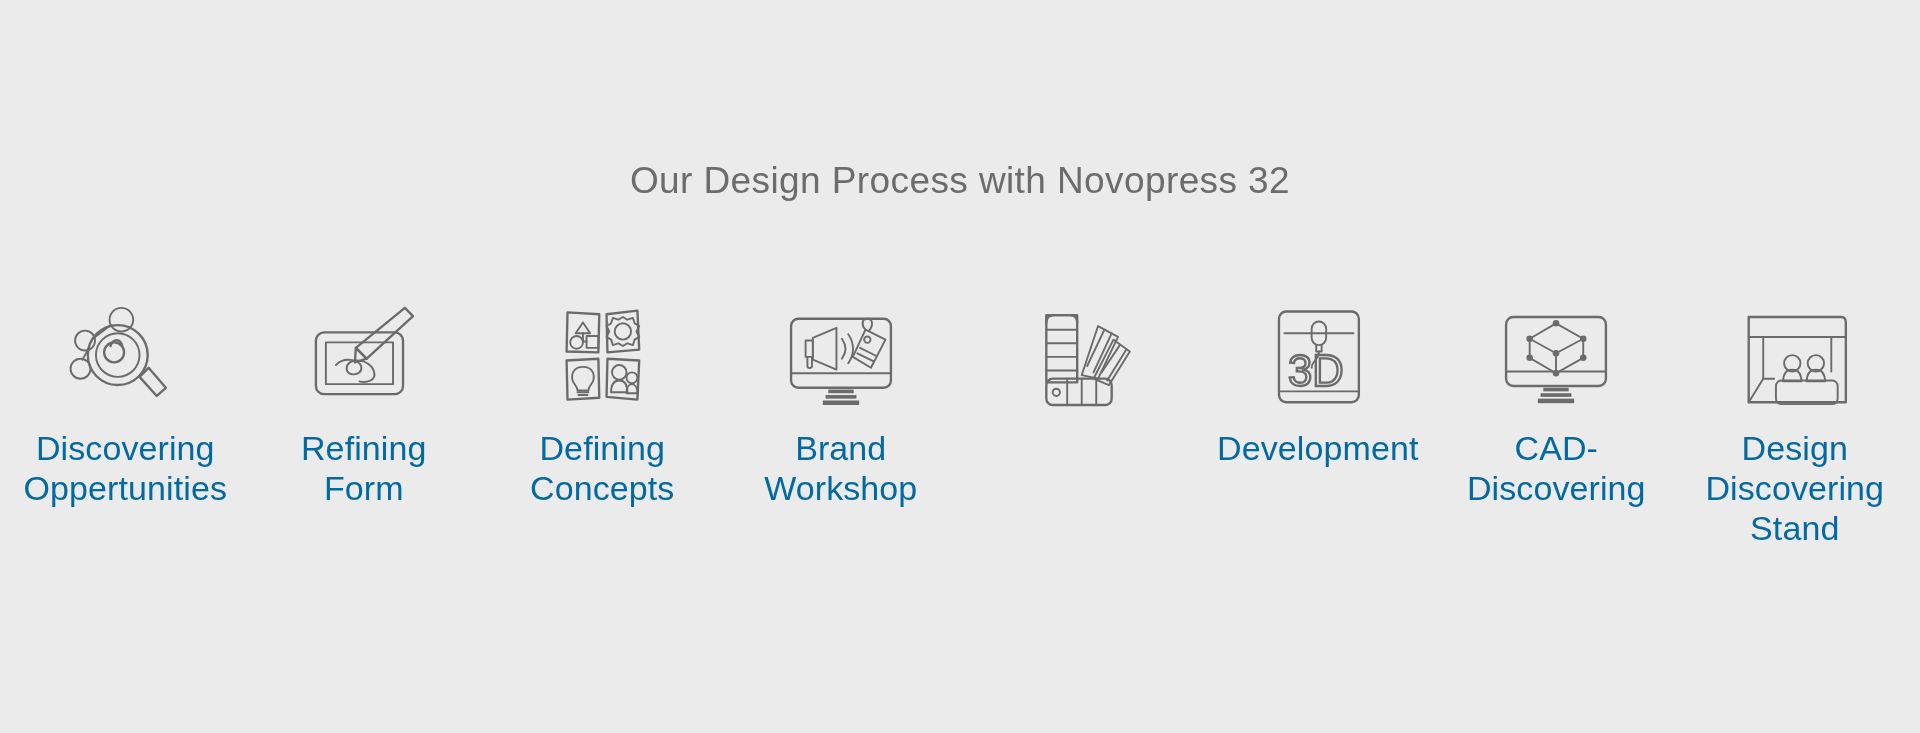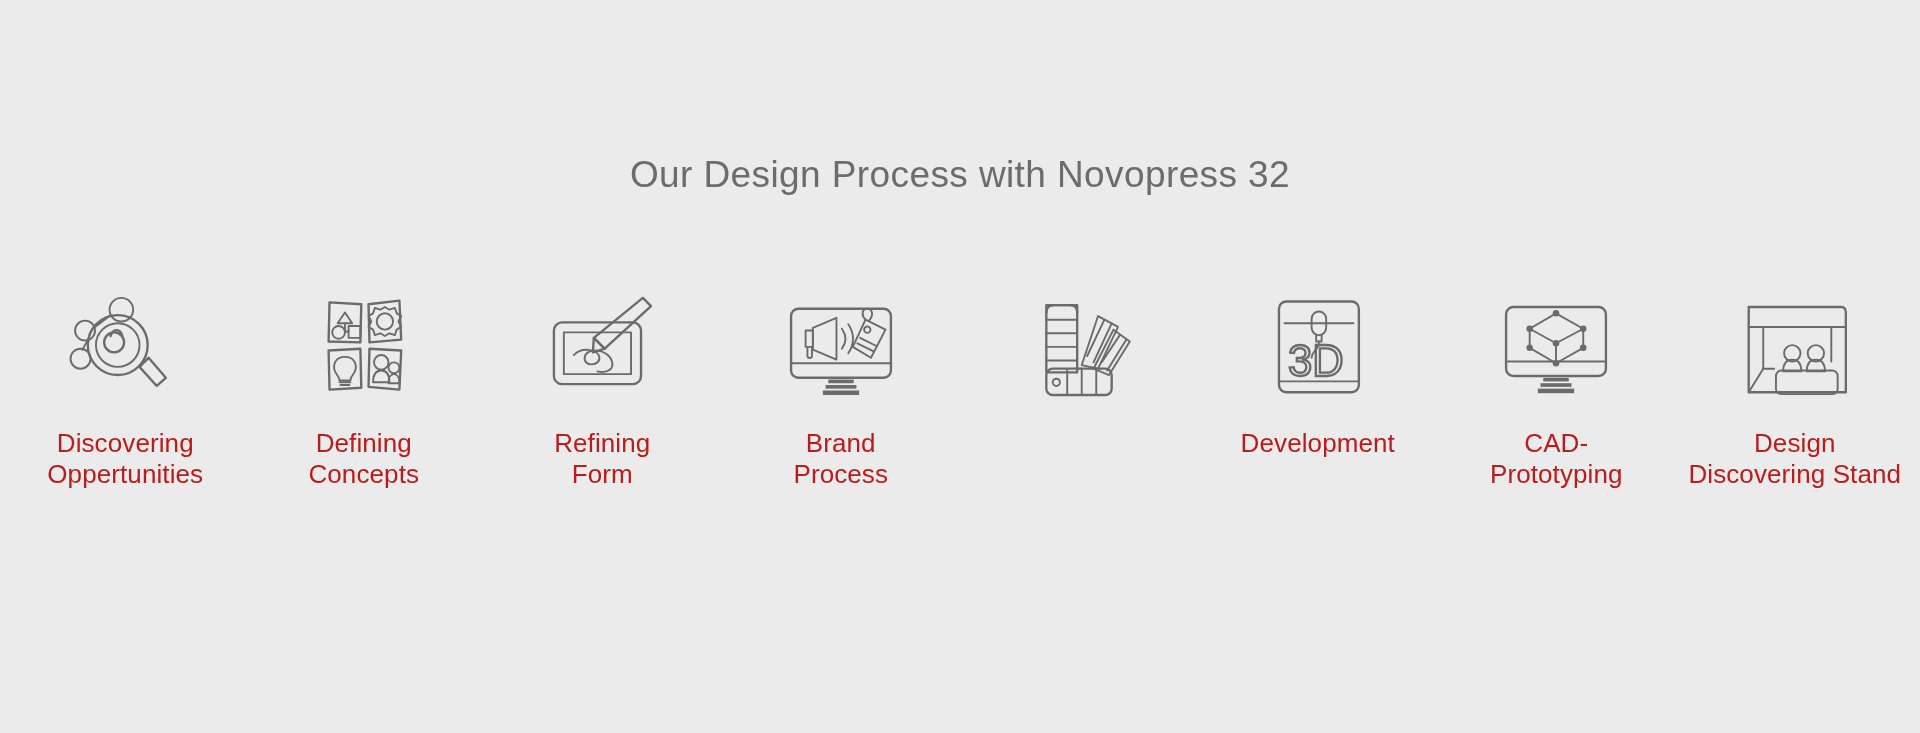--- a/index.html
+++ b/index.html
@@ -18,21 +18,21 @@
 
   .page {
     position: relative;
     width: 1920px;
     height: 733px;
     background: #ebebeb;
   }
 
   .page-title {
     position: absolute;
-    top: 154px;
+    top: 160px;
     left: 0;
     width: 1920px;
     text-align: center;
     font-family: "Liberation Sans", sans-serif;
     font-size: 37px;
     font-weight: 300;
     letter-spacing: 0.4px;
     color: #6c6c6c;
     white-space: nowrap;
   }
@@ -54,21 +54,21 @@
     display: flex;
     flex-direction: column;
     align-items: center;
     min-width: 0;
   }
 
   .step-icon {
     height: 122px;
     width: 130px;
     display: flex;
-    align-items: flex-start;
+    align-items: flex-end;
     justify-content: center;
   }
 
   .step-icon svg {
     display: block;
     width: 118px;
     height: 112px;
     overflow: visible;
   }
 
@@ -88,24 +88,24 @@
   }
   .ln-fill {
     fill: #6b6b6b;
     stroke: none;
   }
 
   .step-label {
     margin-top: 16px;
     text-align: center;
     font-family: "Liberation Sans", sans-serif;
-    font-size: 26px;
+    font-size: 34px;
     font-weight: 400;
     line-height: 1.18;
-    color: #b91c1c;
+    color: #0369a1;
     letter-spacing: 0.1px;
     white-space: pre-line;
   }
 </style>
 </head>
 <body>
 
 <div class="page">
 
   <div class="page-title">Our Design Process with Novopress 32</div>
@@ -127,20 +127,34 @@
           <path class="ln" d="M81 84 L 100 105 L 110 96 L 91 74 Z"></path>
         </svg>
       </div>
       <div class="step-label">Discovering
 Oppertunities</div>
     </div>
 
     <div class="process-step">
       <div class="step-icon">
         <svg viewBox="0 0 130 122">
+          <rect class="ln" x="12" y="35" width="96" height="68" rx="9"></rect>
+          <rect class="ln-thin" x="23" y="46" width="74" height="46"></rect>
+          <path class="ln" d="M56 52 L 110 8 L 119 17 L 68 64 Z"></path>
+          <path class="ln" d="M56 52 L 68 64 L 55 68 Z"></path>
+          <path class="ln-thin" d="M34 71 C 42 62, 60 64, 62 73 C 64 83, 44 85, 46 73 C 48 62, 72 64, 76 78 C 79 88, 68 91, 60 89"></path>
+        </svg>
+      </div>
+      <div class="step-label">Refining
+Form</div>
+    </div>
+
+    <div class="process-step">
+      <div class="step-icon">
+        <svg viewBox="0 0 130 122">
 
           <path class="ln" d="M27 13 L 62 15 L 61 57 L 26 56 Z"></path>
           <path class="ln-thin" d="M44 24 L 52 36 L 36 36 Z"></path>
           <circle class="ln-thin" cx="37" cy="46" r="7"></circle>
           <rect class="ln-thin" x="48" y="39" width="13" height="13"></rect>
           <line class="ln-thin" x1="44" y1="36" x2="44" y2="45"></line>
           <line class="ln-thin" x1="44" y1="45" x2="48" y2="45"></line>
 
           <path class="ln" d="M70 15 L 104 11 L 106 54 L 71 57 Z"></path>
           <circle class="ln-thin" cx="88" cy="34" r="9"></circle>
@@ -158,55 +172,41 @@
           <path class="ln-thin" d="M92 102 C 92 95, 95 92, 98 92 C 101 92, 104 95, 104 102 Z"></path>
         </svg>
       </div>
       <div class="step-label">Defining
 Concepts</div>
     </div>
 
     <div class="process-step">
       <div class="step-icon">
         <svg viewBox="0 0 130 122">
-          <rect class="ln" x="12" y="35" width="96" height="68" rx="9"></rect>
-          <rect class="ln-thin" x="23" y="46" width="74" height="46"></rect>
-          <path class="ln" d="M56 52 L 110 8 L 119 17 L 68 64 Z"></path>
-          <path class="ln" d="M56 52 L 68 64 L 55 68 Z"></path>
-          <path class="ln-thin" d="M34 71 C 42 62, 60 64, 62 73 C 64 83, 44 85, 46 73 C 48 62, 72 64, 76 78 C 79 88, 68 91, 60 89"></path>
-        </svg>
-      </div>
-      <div class="step-label">Refining
-Form</div>
-    </div>
-
-    <div class="process-step">
-      <div class="step-icon">
-        <svg viewBox="0 0 130 122">
           <rect class="ln" x="10" y="20" width="110" height="76" rx="8"></rect>
           <line class="ln-thin" x1="11" y1="80" x2="119" y2="80"></line>
           <rect class="ln-fill" x="51" y="98" width="28" height="4"></rect>
           <rect class="ln-fill" x="48" y="104" width="34" height="4"></rect>
           <rect class="ln-fill" x="45" y="110" width="40" height="5"></rect>
 
           <path class="ln-thin" d="M26 44 L 26 62 L 34 62 L 34 44 Z"></path>
           <path class="ln-thin" d="M34 41 L 60 30 L 60 76 L 34 65 Z"></path>
           <path class="ln-thin" d="M28 62 L 28 72 C 28 75, 33 75, 33 72 L 33 62"></path>
           <path class="ln-thin" d="M66 42 C 71 49, 71 57, 66 64"></path>
           <path class="ln-thin" d="M73 37 C 80 47, 80 59, 73 69"></path>
 
           <path class="ln-thin" d="M92 32 L 114 43 L 98 74 L 78 62 Z"></path>
           <circle class="ln-thin" cx="94" cy="43" r="3.5"></circle>
           <path class="ln-thin" d="M92 32 C 87 27, 88 20, 94 20 C 100 20, 101 27, 96 33"></path>
           <line class="ln-thin" x1="86" y1="52" x2="104" y2="61"></line>
           <line class="ln-thin" x1="83" y1="58" x2="101" y2="67"></line>
         </svg>
       </div>
       <div class="step-label">Brand
-Process</div>
+Workshop</div>
     </div>
 
     <div class="process-step">
       <div class="step-icon">
         <svg viewBox="0 0 130 122">
 
           <path class="ln-thin" d="M103 43 L 121 56 L 98 93 L 81 86 Z"></path>
           <line class="ln-thin" x1="110" y1="49" x2="90" y2="79"></line>
           <line class="ln-thin" x1="117" y1="54" x2="96" y2="88"></line>
           <path class="ln-thin" d="M86 28 L 108 40 L 86 86 L 68 82 Z"></path>
@@ -259,21 +259,21 @@
           <circle class="ln-fill" cx="65" cy="25" r="3.6"></circle>
           <circle class="ln-fill" cx="95" cy="42" r="3.6"></circle>
           <circle class="ln-fill" cx="95" cy="63" r="3.6"></circle>
           <circle class="ln-fill" cx="65" cy="80" r="3.6"></circle>
           <circle class="ln-fill" cx="36" cy="63" r="3.6"></circle>
           <circle class="ln-fill" cx="36" cy="42" r="3.6"></circle>
           <circle class="ln-fill" cx="65" cy="58" r="3.6"></circle>
         </svg>
       </div>
       <div class="step-label">CAD-
-Prototyping</div>
+Discovering</div>
     </div>
 
     <div class="process-step">
       <div class="step-icon">
         <svg viewBox="0 0 130 122">
 
           <path class="ln" d="M14 18 L 116 18 C 119 18, 121 20, 121 24 L 121 112 L 14 112 Z"></path>
           <path class="ln-thin" d="M14 40 L 121 40"></path>
 
           <path class="ln-thin" d="M30 40 L 30 86 M 30 40 L 105 40 L 105 78"></path>

